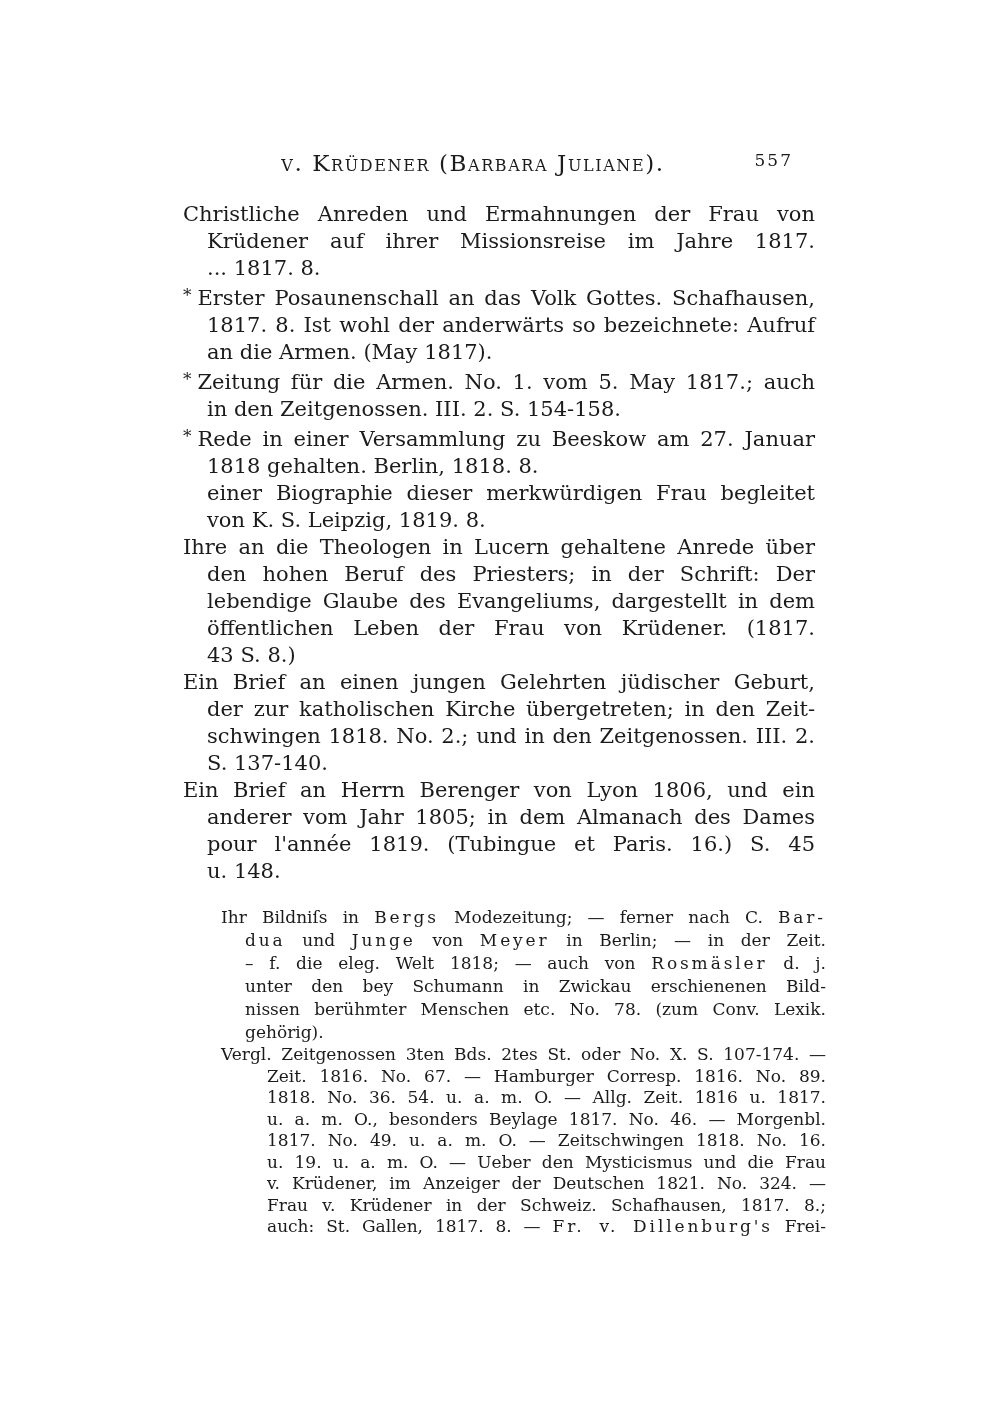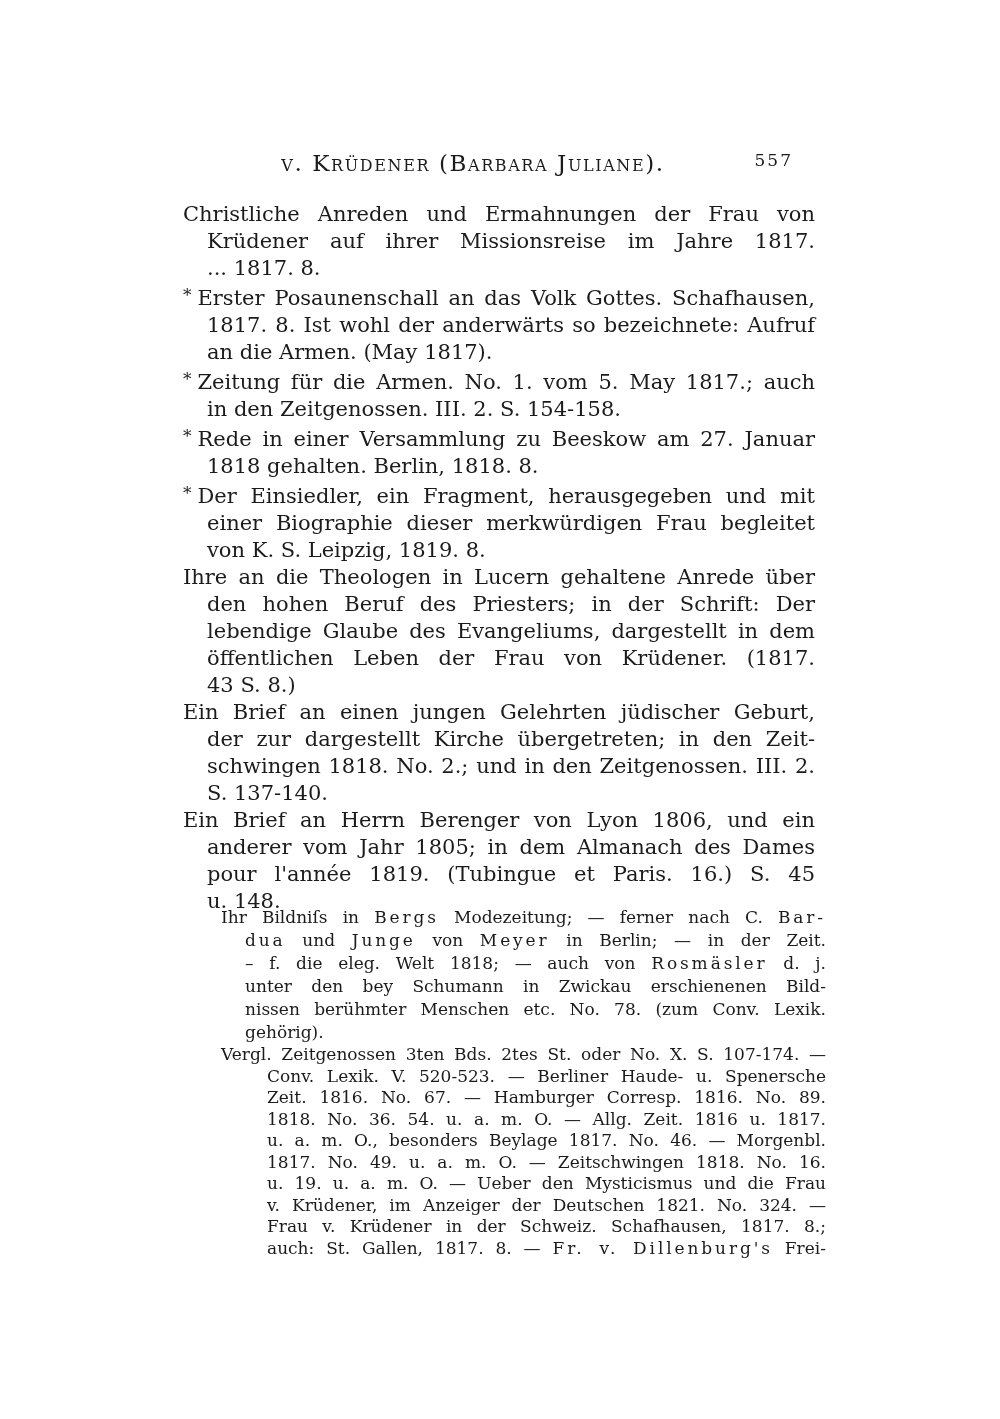--- a/index.html
+++ b/index.html
@@ -72,34 +72,33 @@
       </div>
       <div class="entry">
         <div class="line j"><span class="marker">*</span><span>Zeitung für die Armen. No. 1. vom 5. May 1817.; </span><span class="it">auch</span></div>
         <div class="line cont"><span class="it">in den</span><span> Zeitgenossen. III. 2. S. 154-158.</span></div>
       </div>
       <div class="entry">
         <div class="line j"><span class="marker">*</span><span>Rede in einer Versammlung zu Beeskow am 27. Januar</span></div>
         <div class="line cont"><span>1818 gehalten. Berlin, 1818. 8.</span></div>
       </div>
       <div class="entry">
-        <div class="line j"><span class="marker">*</span><span>Der Einsiedler, ein Fragment, herausgegeben und mit</span></div>
         <div class="line j cont"><span>einer Biographie dieser merkwürdigen Frau begleitet</span></div>
         <div class="line cont"><span>von K. S. Leipzig, 1819. 8.</span></div>
       </div>
       <div class="entry">
         <div class="line j"><span>Ihre an die Theologen in Lucern gehaltene Anrede über</span></div>
         <div class="line j cont"><span>den hohen Beruf des Priesters; </span><span class="it">in der Schrift:</span><span> Der</span></div>
         <div class="line j cont"><span>lebendige Glaube des Evangeliums, dargestellt in dem</span></div>
         <div class="line j cont"><span>öffentlichen Leben der Frau von Krüdener. (1817.</span></div>
         <div class="line cont"><span>43 S. 8.)</span></div>
       </div>
       <div class="entry">
         <div class="line j"><span>Ein Brief an einen jungen Gelehrten jüdischer Geburt,</span></div>
-        <div class="line j cont"><span>der zur dargestellt Kirche übergetreten; </span><span class="it">in den</span><span> Zeit-</span></div>
+        <div class="line j cont"><span>der zur katholischen Kirche übergetreten; </span><span class="it">in den</span><span> Zeit-</span></div>
         <div class="line j cont"><span>schwingen 1818. No. 2.; </span><span class="it">und in den</span><span> Zeitgenossen. III. 2.</span></div>
         <div class="line cont"><span>S. 137-140.</span></div>
       </div>
       <div class="entry">
         <div class="line j"><span>Ein Brief an Herrn Berenger von Lyon 1806, und ein</span></div>
         <div class="line j cont"><span>anderer vom Jahr 1805; </span><span class="it">in dem</span><span> Almanach des Dames</span></div>
         <div class="line j cont"><span>pour l'année 1819. (Tubingue et Paris. 16.) S. 45</span></div>
         <div class="line cont"><span>u. 148.</span></div>
       </div>
     </div>
@@ -108,21 +107,20 @@
       <div class="note note-block">
         <div class="line j"><span>Ihr Bildniſs in </span><span class="sp">Bergs</span><span> Modezeitung; — ferner nach C. </span><span class="sp">Bar-</span></div>
         <div class="line j cont"><span class="sp">dua</span><span> und </span><span class="sp">Junge</span><span> von </span><span class="sp">Meyer</span><span> in Berlin; — in der Zeit.</span></div>
         <div class="line j cont"><span>– f. die eleg. Welt 1818; — auch von </span><span class="sp">Rosmäsler</span><span> d. j.</span></div>
         <div class="line j cont"><span>unter den bey Schumann in Zwickau erschienenen Bild-</span></div>
         <div class="line j cont"><span>nissen berühmter Menschen etc. No. 78. (zum Conv. Lexik.</span></div>
         <div class="line cont"><span>gehörig).</span></div>
       </div>
       <div class="note vergl-block">
         <div class="line j"><span class="it">Vergl.</span><span> Zeitgenossen 3ten Bds. 2tes St. oder No. X. S. 107-174. —</span></div>
-        <div class="line j cont"><span>Conv. Lexik. V. 520-523. — Berliner Haude- u. Spenersche</span></div>
         <div class="line j cont"><span>Zeit. 1816. No. 67. — Hamburger Corresp. 1816. No. 89.</span></div>
         <div class="line j cont"><span>1818. No. 36. 54. u. a. m. O. — Allg. Zeit. 1816 u. 1817.</span></div>
         <div class="line j cont"><span>u. a. m. O., </span><span class="it">besonders</span><span> Beylage 1817. No. 46. — Morgenbl.</span></div>
         <div class="line j cont"><span>1817. No. 49. u. a. m. O. — Zeitschwingen 1818. No. 16.</span></div>
         <div class="line j cont"><span>u. 19. u. a. m. O. — Ueber den Mysticismus und die Frau</span></div>
         <div class="line j cont"><span>v. Krüdener, </span><span class="it">im</span><span> Anzeiger der Deutschen 1821. No. 324. —</span></div>
         <div class="line j cont"><span>Frau v. Krüdener in der Schweiz. Schafhausen, 1817. 8.;</span></div>
         <div class="line j cont"><span class="it">auch:</span><span> St. Gallen, 1817. 8. — </span><span class="sp">Fr. v. Dillenburg's</span><span> Frei-</span></div>
       </div>
     </div>

